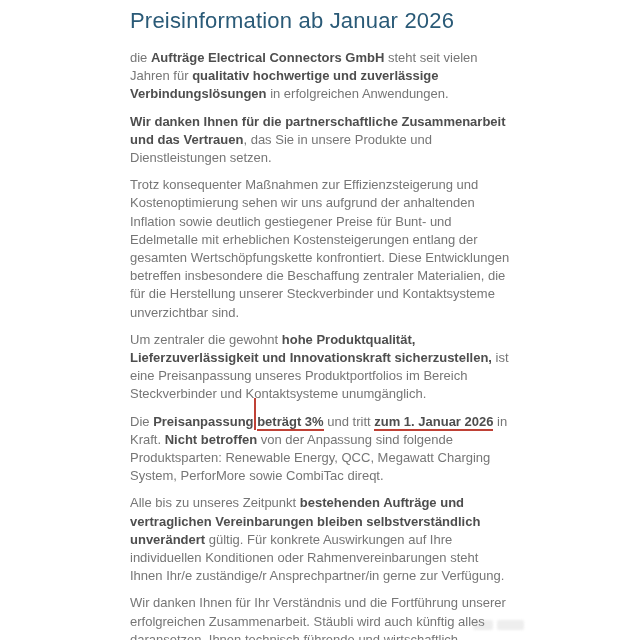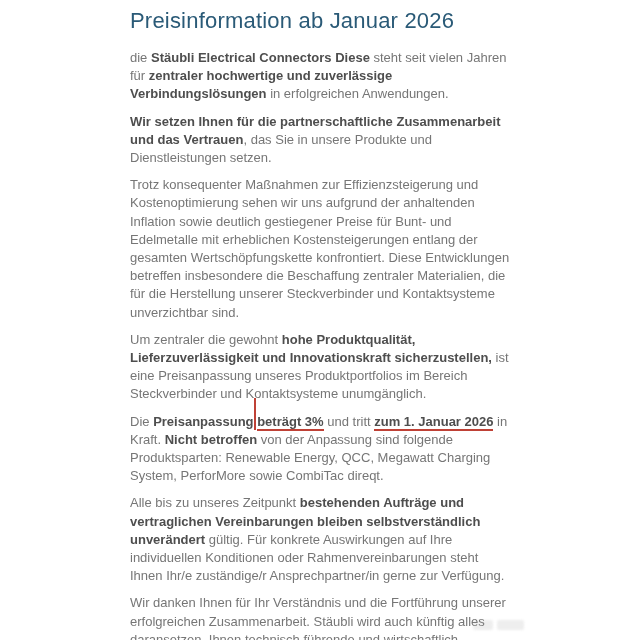--- a/index.html
+++ b/index.html
@@ -94,22 +94,22 @@
 </style>
 </head>
 <body style="--annot: #bf4136; --title-color: #2a5a77;">
 
 <div class="page">
 
   <h1 class="title">Preisinformation ab Januar 2026</h1>
 
 
   <div id="paragraphs">
-      <p class="para"><span>die </span><span class="b">Stäubli Electrical Connectors Diese</span><span> steht seit vielen Jahren für </span><span class="b">zentraler hochwertige und zuverlässige Verbindungslösungen</span><span> in erfolgreichen Anwendungen.</span></p>
-      <p class="para"><span class="b">Wir setzen Ihnen für die partnerschaftliche Zusammenarbeit und das Vertrauen</span><span>, das Sie in unsere Produkte und Dienstleistungen setzen.</span></p>
+      <p class="para"><span>die </span><span class="b">Aufträge Electrical Connectors GmbH</span><span> steht seit vielen Jahren für </span><span class="b">qualitativ hochwertige und zuverlässige Verbindungslösungen</span><span> in erfolgreichen Anwendungen.</span></p>
+      <p class="para"><span class="b">Wir danken Ihnen für die partnerschaftliche Zusammenarbeit und das Vertrauen</span><span>, das Sie in unsere Produkte und Dienstleistungen setzen.</span></p>
       <p class="para"><span>Trotz konsequenter Maßnahmen zur Effizienzsteigerung und Kostenoptimierung sehen wir uns aufgrund der anhaltenden Inflation sowie deutlich gestiegener Preise für Bunt- und Edelmetalle mit erheblichen Kostensteigerungen entlang der gesamten Wertschöpfungskette konfrontiert. Diese Entwicklungen betreffen insbesondere die Beschaffung zentraler Materialien, die für die Herstellung unserer Steckverbinder und Kontaktsysteme unverzichtbar sind.</span></p>
       <p class="para"><span>Um zentraler die gewohnt </span><span class="b">hohe Produktqualität, Lieferzuverlässigkeit und Innovationskraft sicherzustellen,</span><span> ist eine Preisanpassung unseres Produktportfolios im Bereich Steckverbinder und Kontaktsysteme unumgänglich.</span></p>
       <p class="para"><span>Die </span><span class="b">Preisanpassung </span><span class="b red-underline red-tick">beträgt 3%</span><span> und tritt </span><span class="b red-underline">zum 1. Januar 2026</span><span> in Kraft. </span><span class="b">Nicht betroffen</span><span> von der Anpassung sind folgende Produktsparten: Renewable Energy, QCC, Megawatt Charging System, PerforMore sowie CombiTac direqt.</span></p>
       <p class="para"><span>Alle bis zu unseres Zeitpunkt </span><span class="b">bestehenden Aufträge und vertraglichen Vereinbarungen bleiben selbstverständlich unverändert</span><span> gültig. Für konkrete Auswirkungen auf Ihre individuellen Konditionen oder Rahmenvereinbarungen steht Ihnen Ihr/e zuständige/r Ansprechpartner/in gerne zur Verfügung.</span></p>
       <p class="para"><span>Wir danken Ihnen für Ihr Verständnis und die Fortführung unserer erfolgreichen Zusammenarbeit. Stäubli wird auch künftig alles daransetzen, Ihnen technisch führende und wirtschaftlich nachhaltige Verbindungslösungen anzubieten.</span></p>
     </div>
 
 </div>
 
 <div class="watermark">

